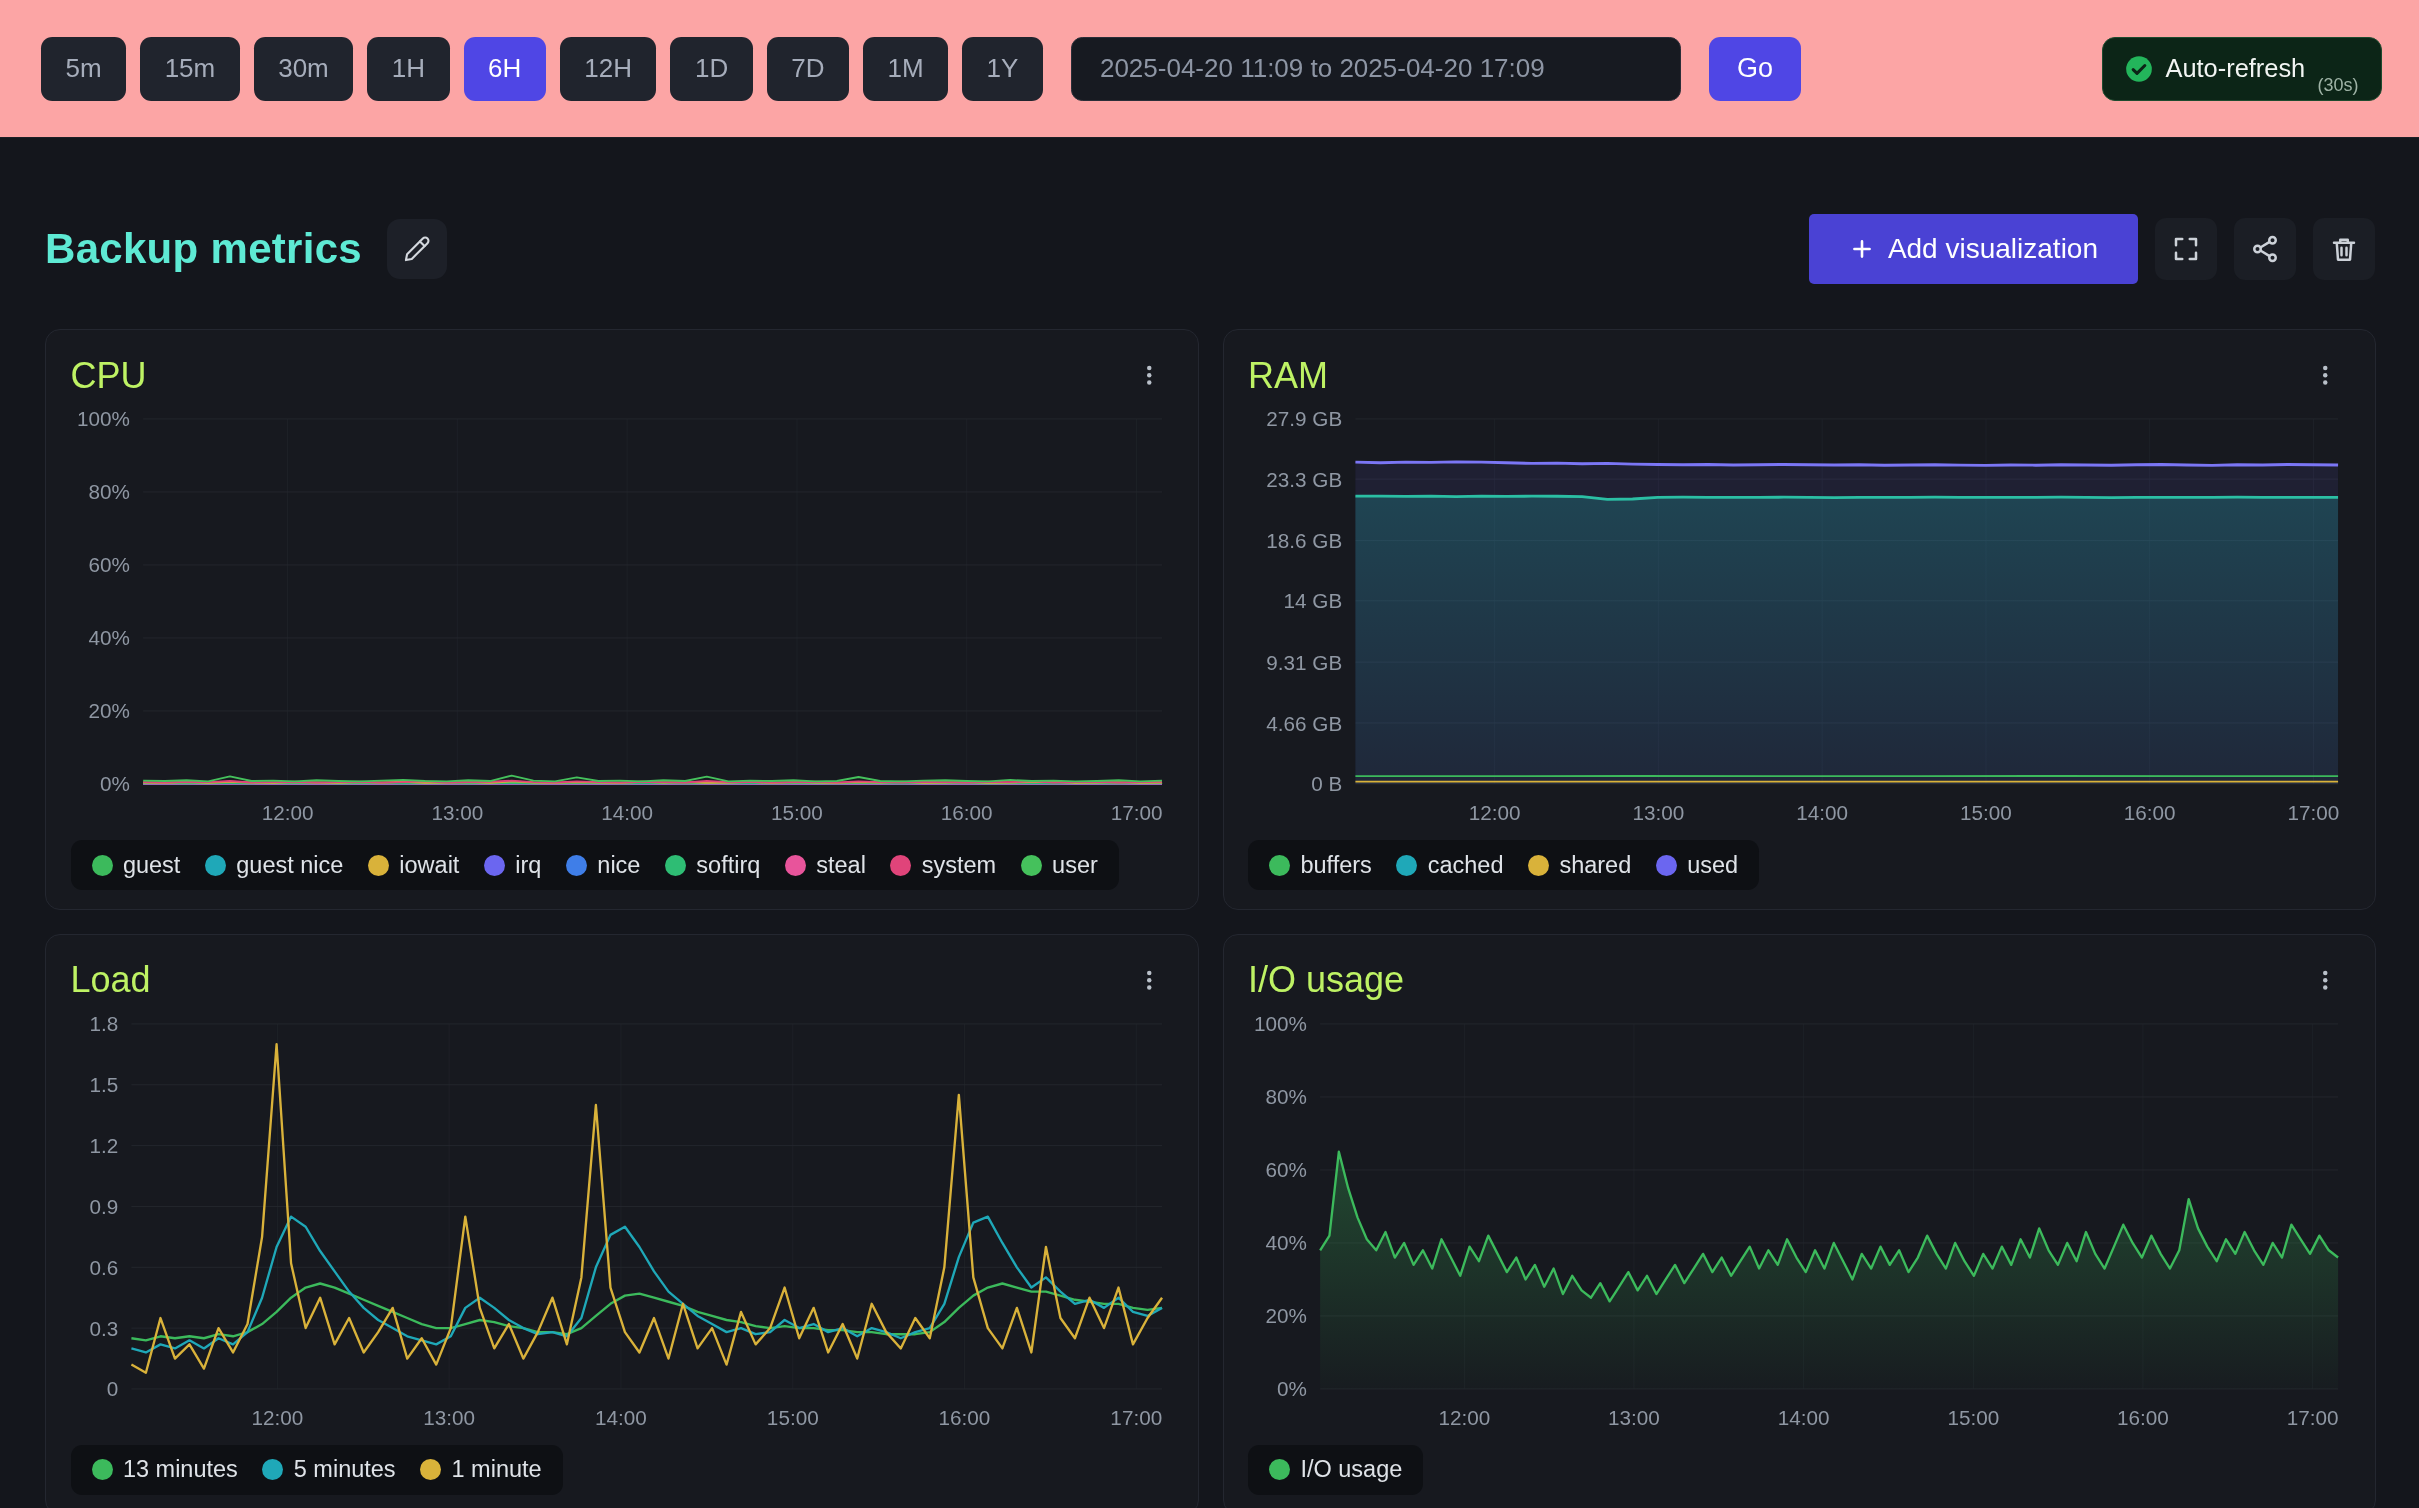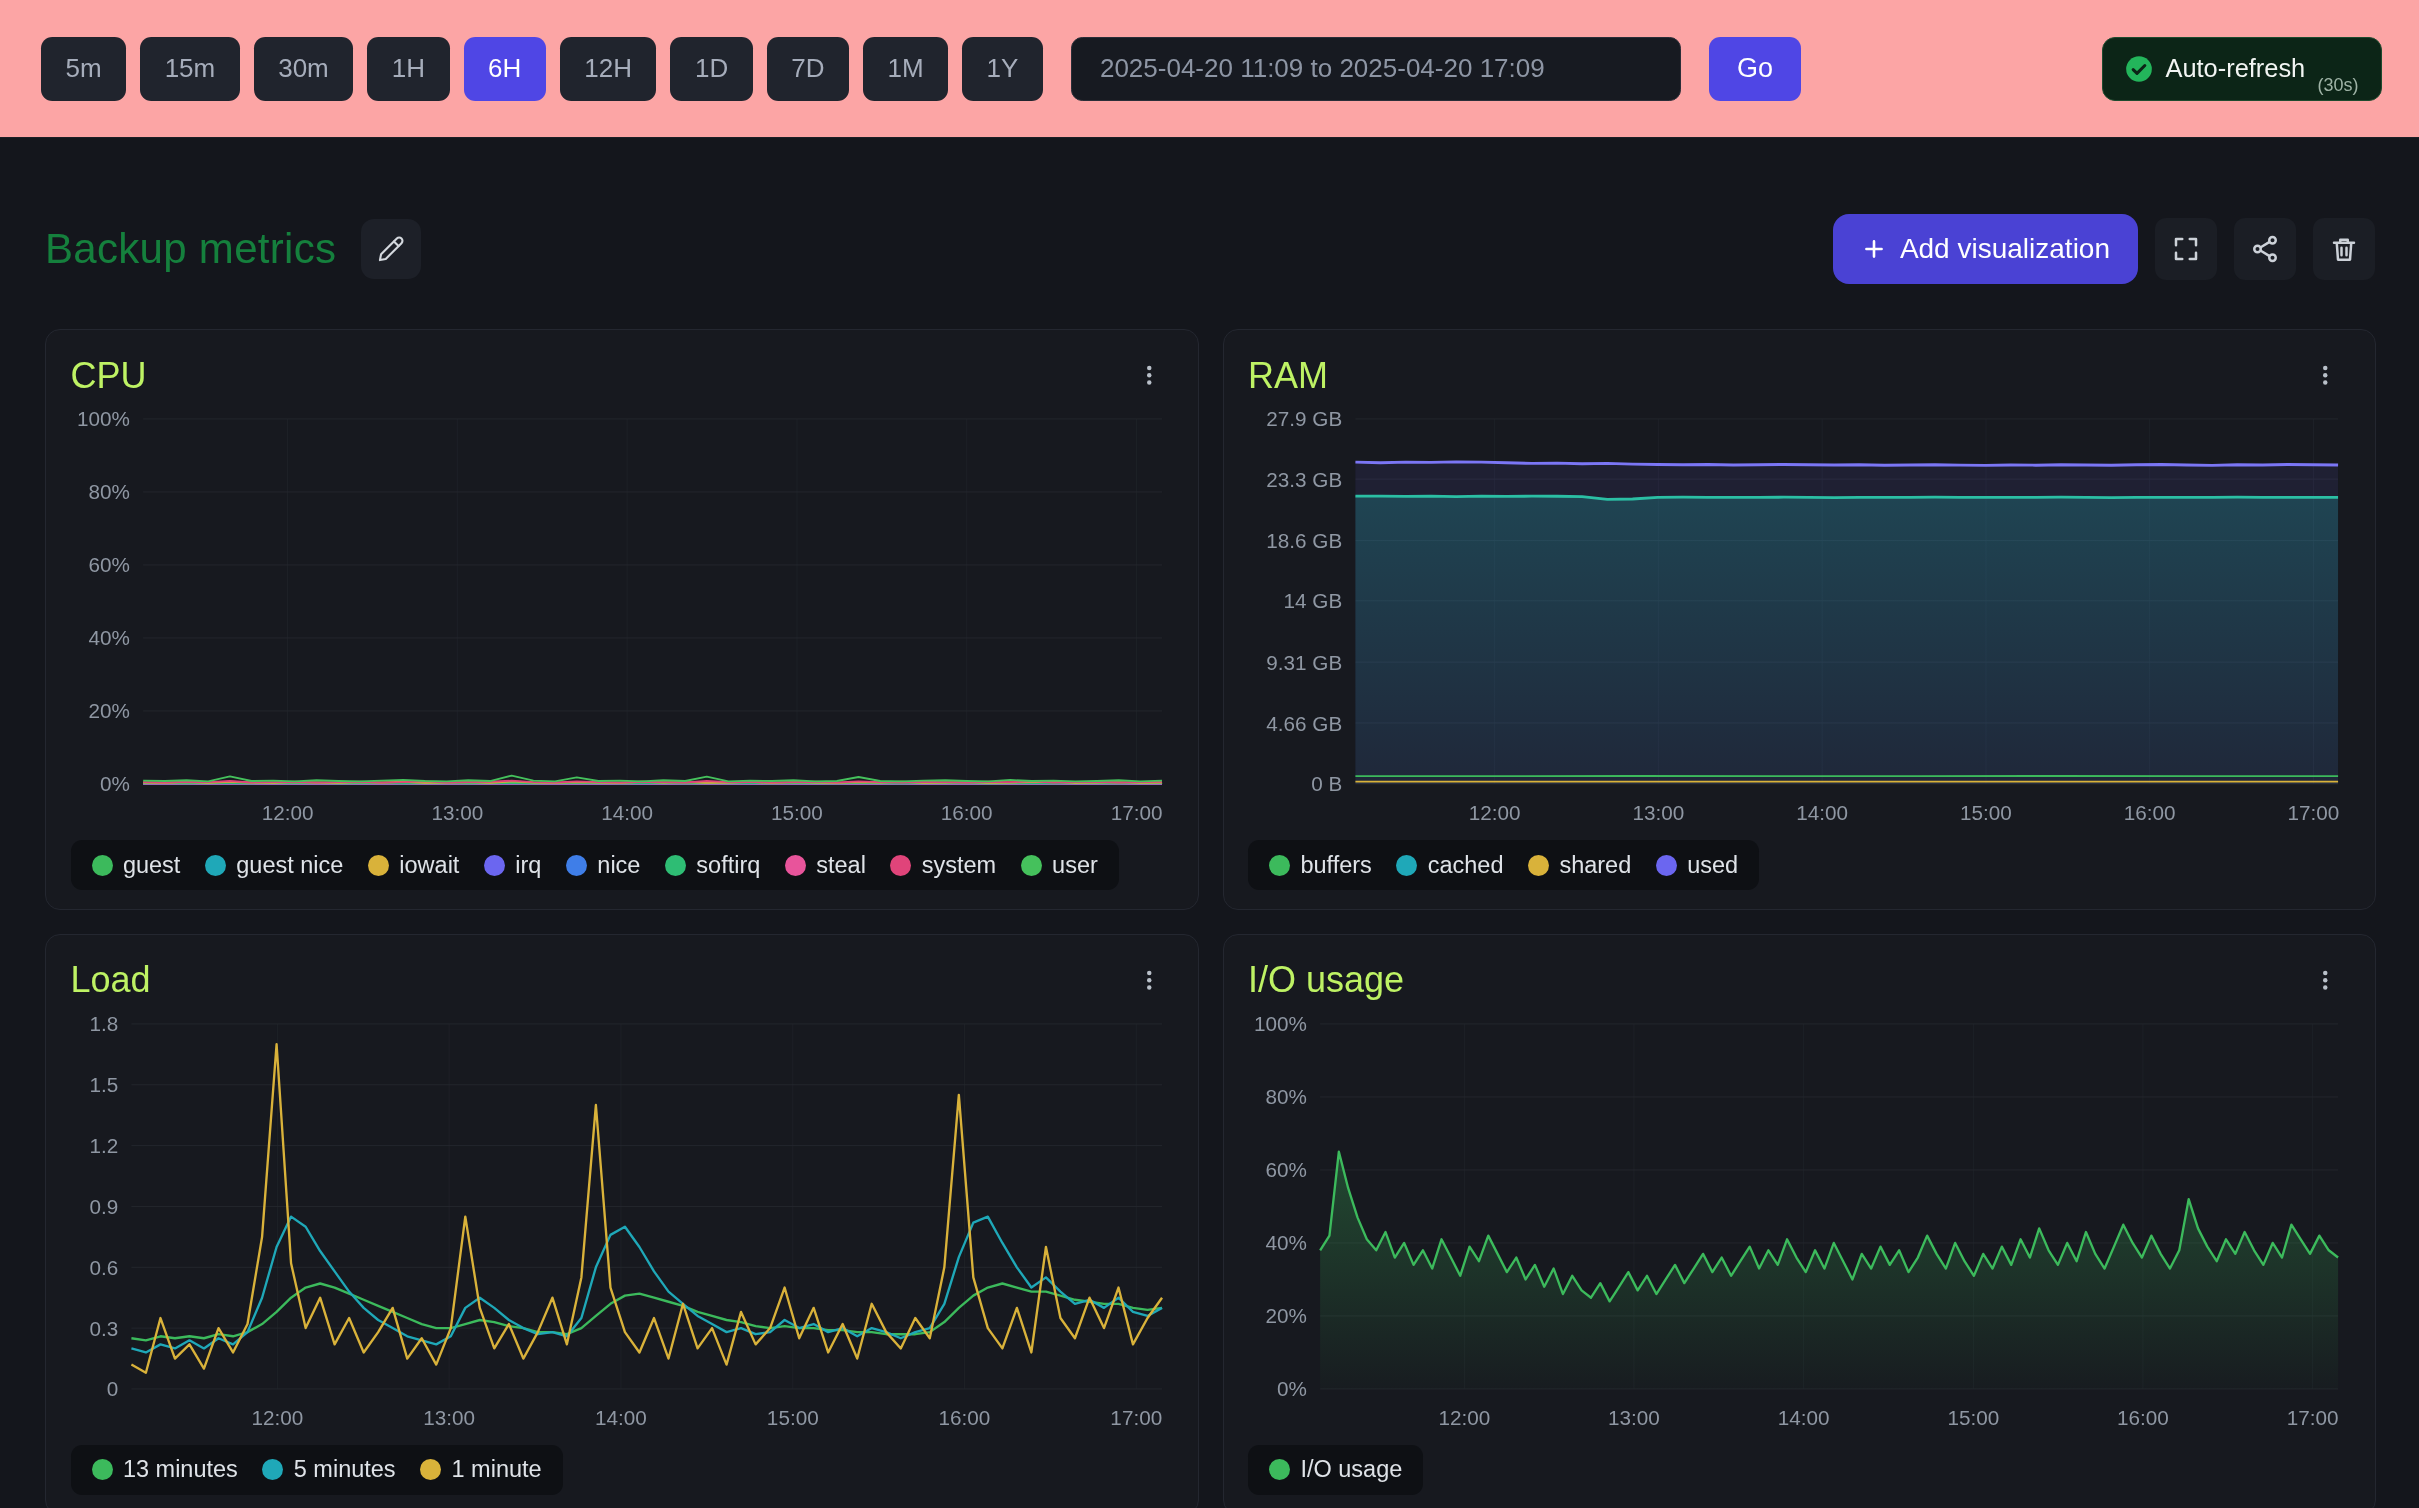--- a/index.html
+++ b/index.html
@@ -36,28 +36,28 @@
     margin-left:auto; height:64px; border-radius:13px;
     background:#0c2517; border:0.9px solid #1e4b2f;
     display:flex; align-items:center; gap:12.2px; padding:0 22.6px;
     color:#f2f5f3; font-size:25.4px; cursor:pointer;
   }
   .auto-refresh .interval { font-size:18px; color:#9fb3a6;margin-top:34px; }
 
   
   .content { padding:66px 45px 0; }
   .page-header { display:flex; align-items:center; height:90px; margin-bottom:35px; }
-  .page-title { font-size:42px; font-weight:400; color:#15803d; letter-spacing:0.3px; }
+  .page-title { font-size:42px; font-weight:700; color:#5eead4; letter-spacing:0.3px; }
   .edit-btn {
     width:60px; height:60px; margin-left:24.5px; border-radius:13px;
     background:#1d2028; display:flex; align-items:center; justify-content:center;
   }
   .header-actions { margin-left:auto; display:flex; align-items:center; gap:17px; }
   .add-vis-btn {
-    height:70px; padding:0 28px; border-radius:16px; background:#4a42d4;
+    height:70px; padding:0 40px; border-radius:5px; background:#4a42d4;
     color:#fff; font-size:28px; display:flex; align-items:center; gap:13px;
   }
   .icon-btn {
     width:62px; height:62px; border-radius:11.3px; background:#1b1e25;
     display:flex; align-items:center; justify-content:center;
   }
 
   
   .grid { display:grid; grid-template-columns:1fr 1fr; gap:23.5px; }
   .panel {

